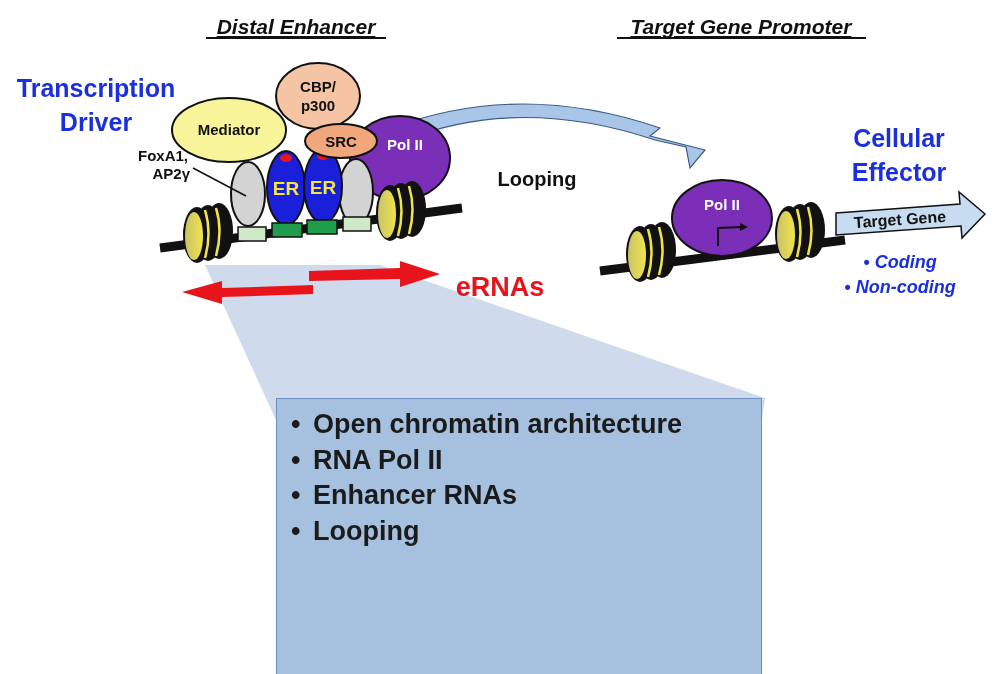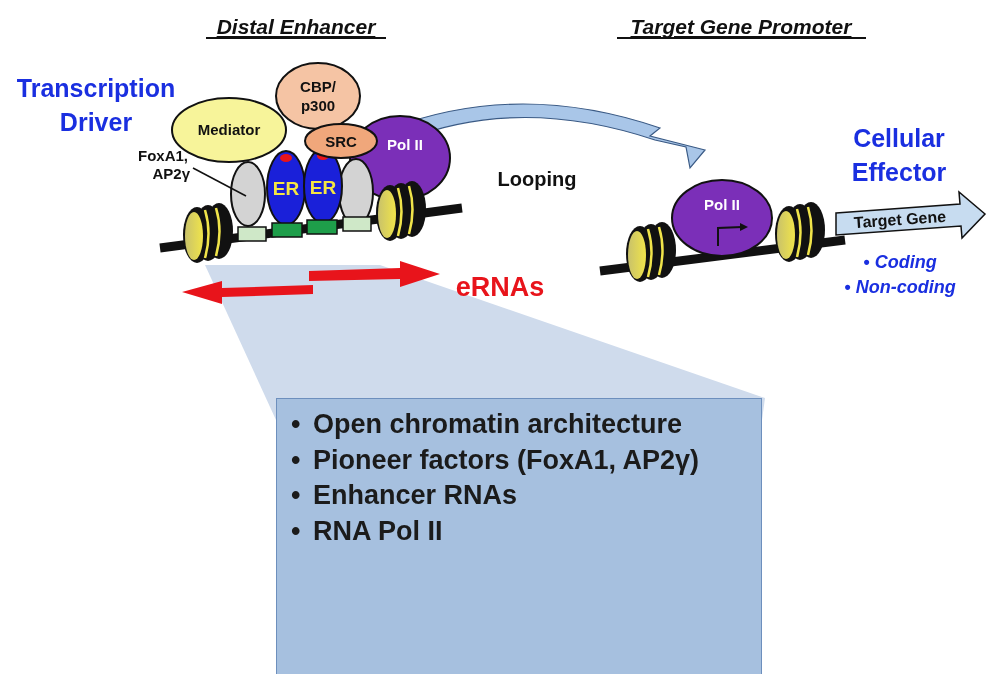--- a/index.html
+++ b/index.html
@@ -132,16 +132,16 @@
 
   <polygon points="836,213 960,204 959,192 985,214 962,238 961,226 836,235" fill="#c7dcf0" stroke="#111" stroke-width="1.5"></polygon>
   <text class="tg" x="900" y="225" text-anchor="middle" transform="rotate(-4 900 220)">Target Gene</text>
 
   <text class="bul" x="900" y="268" text-anchor="middle">• Coding</text>
   <text class="bul" x="900" y="293" text-anchor="middle">• Non-coding</text>
 </svg>
 
 <div class="box">
   <div class="box-item"><span class="dot">•</span><span>Open chromatin architecture</span></div>
-  <div class="box-item"><span class="dot">•</span><span>Pioneer factors (FoxA1, AP2γ)</span></div>
+  <div class="box-item"><span class="dot">•</span><span>RNA Pol II</span></div>
   <div class="box-item"><span class="dot">•</span><span>Enhancer RNAs</span></div>
-  <div class="box-item"><span class="dot">•</span><span>RNA Pol II</span></div>
+  <div class="box-item"><span class="dot">•</span><span>Looping</span></div>
 </div>
 
 </body></html>

